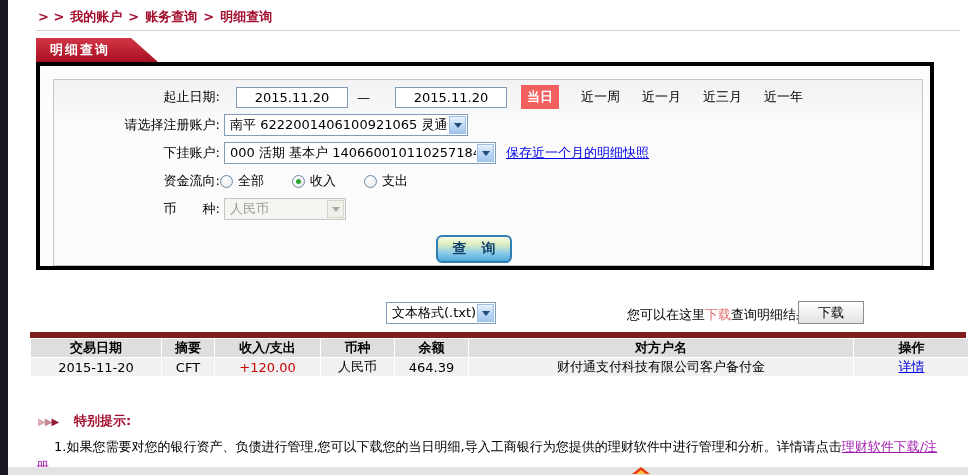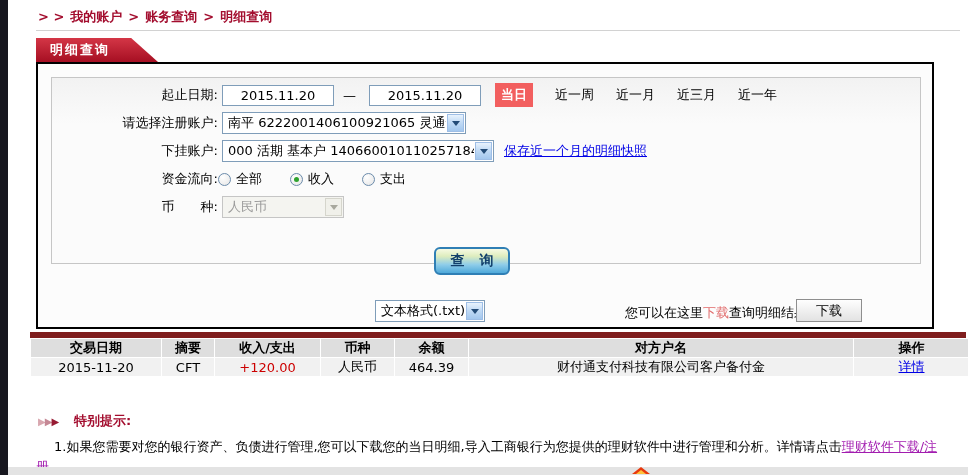--- a/index.html
+++ b/index.html
@@ -20,31 +20,31 @@
          background:linear-gradient(180deg,#d43646,#a60f22);
          clip-path:polygon(0 0, 78% 0, 100% 100%, 0 100%);
          color:#fff; font-weight:bold; font-size:13px; line-height:24px; padding-left:14px; letter-spacing:2px; }
 
   
   .top-links { position:absolute; top:44px; left:552px; width:356px; display:flex; justify-content:space-between; }
   .top-links a { color:#0000e6; text-decoration:none; font-size:13px; }
   .top-links a .lbl { text-decoration:underline; }
 
   
-  .panel { position:absolute; left:36px; top:62px; width:898px; height:267px;
-           border:2px solid #000000; background:#fcfcfc; }
+  .panel { position:absolute; left:36px; top:62px; width:898px; height:208px;
+           border:4px solid #000000; background:#fcfcfc; }
   .form-box { position:absolute; left:13px; top:13px; width:870px; height:187px;
               border:1px solid #c6c6c6; background:linear-gradient(180deg,#f2f2f2,#fbfbfb 25%); }
 
   .form-row { display:flex; align-items:center; height:28px; }
   .form-row.first { margin-top:3px; }
   .form-label { width:166px; text-align:right; font-size:13px; white-space:pre; }
 
   .date-input { width:112px; height:21px; border:1px solid #7f9db9; background:#fff;
-                text-align:center; font-size:13px; font-family:"DejaVu Sans",sans-serif; margin-left:4px; }
+                text-align:center; font-size:13px; font-family:"DejaVu Sans",sans-serif; margin-left:16px; }
   .dash { margin:0 9px; }
 
   .range { margin-left:22px; color:#000; text-decoration:none; font-size:13px; }
   .range.active { margin-left:14px; background:#f25f5f; color:#fff; font-weight:bold; padding:3px 6px; }
 
   .select { display:flex; align-items:center; height:22px; border:1px solid #7f9db9;
             background:#fff; margin-left:4px; padding-left:5px; font-size:13px; }
   .select .txt { flex:1; white-space:nowrap; overflow:hidden; }
   .select .arrow { width:17px; height:18px; margin:1px; display:flex; align-items:center; justify-content:center;
                    background:linear-gradient(180deg,#e9f3fd,#c2dbf5 45%,#a3c7ee);
@@ -56,30 +56,30 @@
   .select.disabled .arrow i { border-top-color:#a8a89e; }
 
   .snap-link { margin-left:10px; color:#0000e6; text-decoration:underline; font-size:13px; }
 
   .radio-opt { display:flex; align-items:center; margin-right:28px; cursor:default; }
   .radio-opt .circle { width:13px; height:13px; border-radius:50%; border:1px solid #6b8bab;
                        background:radial-gradient(circle at 35% 30%, #ffffff, #e4e4e4); position:relative; margin-right:5px; }
   .radio-opt.checked .circle::after { content:""; position:absolute; left:3px; top:3px; width:5px; height:5px;
                                       border-radius:50%; background:#2ea22e; }
 
-  .btn-row { display:flex; justify-content:center; margin-top:26px; }
+  .btn-row { display:flex; justify-content:center; margin-top:12px; }
   .query-btn { width:76px; height:28px; transform:translateX(-14px);
                border:2px solid #2f7fb5; border-radius:6px;
                background:linear-gradient(180deg,#f7fae3 0%,#deedbe 30%,#8fcde9 65%,#4fa9da 100%);
                color:#13406b; font-weight:bold; font-size:14px; letter-spacing:5px; padding-left:5px;
                font-family:"DejaVu Sans",sans-serif; cursor:pointer; }
 
   
   .dl-label { position:absolute; left:157px; top:240px; font-size:13px; }
-  .dl-select { position:absolute; left:337px; top:236px; width:110px; margin-left:0; }
+  .dl-select { position:absolute; left:346px; top:236px; width:110px; margin-left:0; }
   .dl-hint { position:absolute; left:587px; top:240px; font-size:13px; }
   .dl-hint .hl { color:#e06a6a; }
   .dl-btn { position:absolute; left:758px; top:235px; width:66px; height:23px;
             border:1px solid #8e8e8e; background:linear-gradient(180deg,#fefefe,#e2e2e2);
             font-size:13px; font-family:"DejaVu Sans",sans-serif; cursor:pointer; }
 
   
   .table-wrap { position:absolute; left:30px; top:332px; width:936px; border-top:6px solid #7f1d1d; }
   table.detail { width:100%; border-collapse:separate; border-spacing:1px; background:#fff; table-layout:fixed; }
   table.detail th { background:#dedede; font-weight:bold; font-size:13px; height:17px; text-align:center; }

